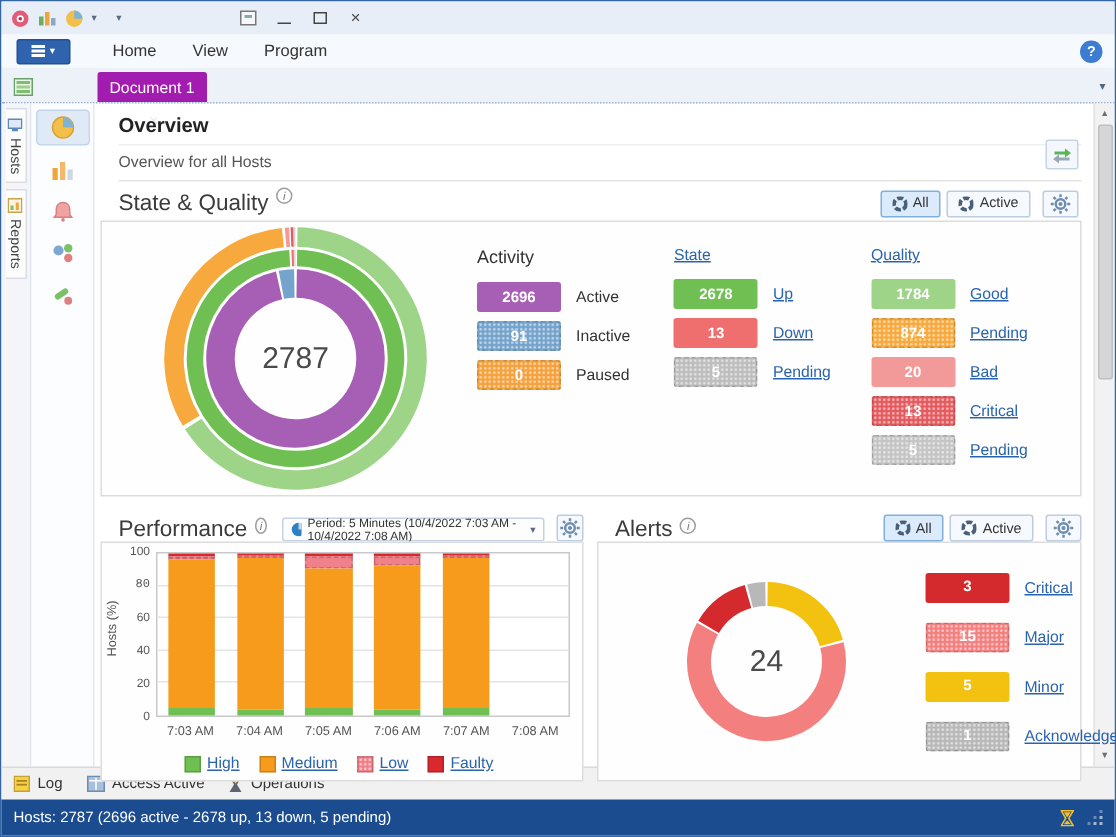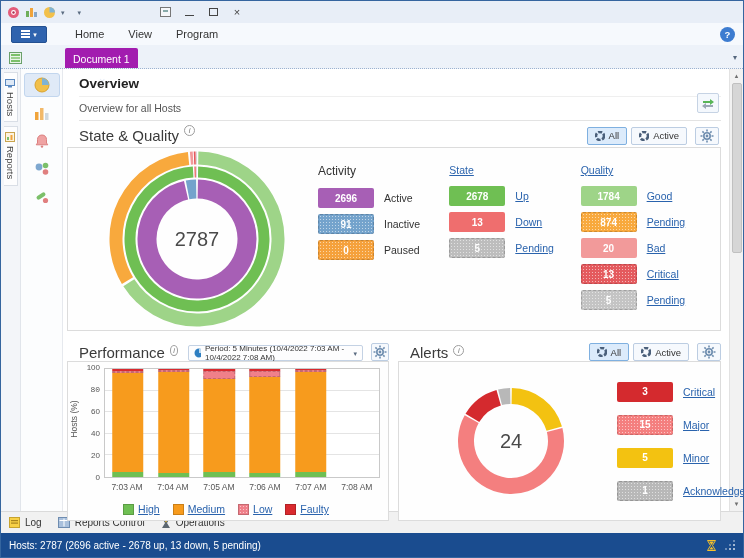--- a/index.html
+++ b/index.html
@@ -537,21 +537,21 @@
           <rect x="2" y="5.5" width="7" height="1.2" fill="#a8841e"></rect>
         </svg>
       <span>Log</span>
     </span>
     <span class="dock-tab">
       <svg width="12" height="11">
           <rect x="0.5" y="0.5" width="11" height="10" fill="#a9c0dc" stroke="#6e8cb0"></rect>
           <rect x="1.5" y="3" width="9" height="1" fill="#fff"></rect>
           <rect x="5.5" y="1.5" width="1" height="8" fill="#fff"></rect>
         </svg>
-      <span>Reports Control</span>
+      <span>Access Active</span>
     </span>
     <span class="dock-tab">
       <svg width="10" height="12">
           <path d="M1 1h8L6 6l3 5H1l3-5z" fill="#5b6670"></path>
           <path d="M2.6 2h4.8L5 5.5z" fill="#f5c02a"></path>
         </svg>
       <span>Operations</span>
     </span>
   </div>
 

